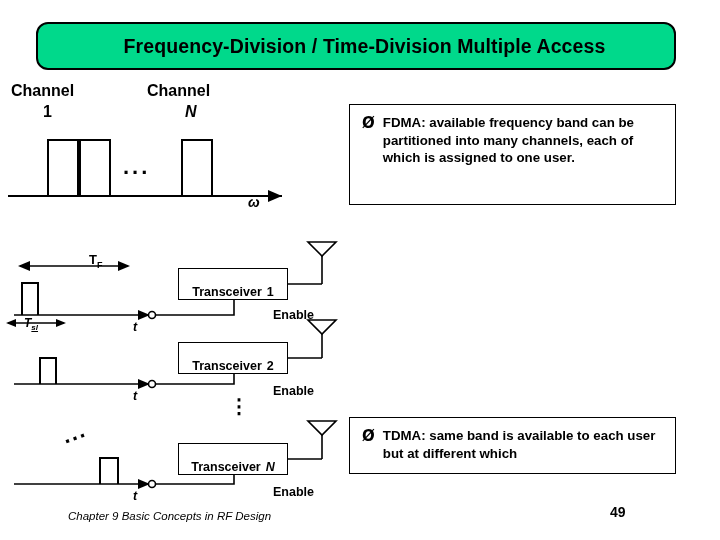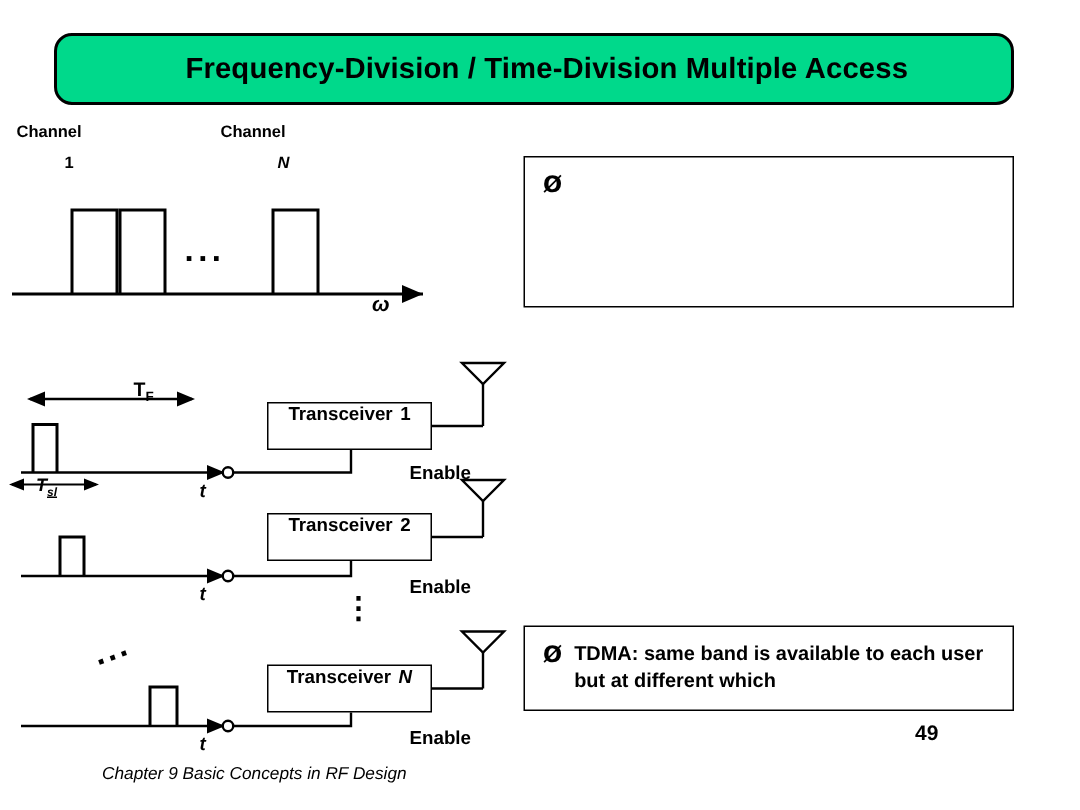--- a/index.html
+++ b/index.html
@@ -69,21 +69,21 @@
     height: 101px;
   }
   #callout-tdma {
     left: 349px;
     top: 417px;
     width: 327px;
     height: 57px;
   }
   .diag-label {
     position: absolute;
-    font-size: 11px;
+    font-size: 16px;
     font-weight: bold;
     color: #000000;
   }
   #lbl-channel-1 { left: 11px; top: 82px; }
   #lbl-channel-1-sub { left: 43px; top: 103px; }
   #lbl-channel-n { left: 147px; top: 82px; }
   #lbl-channel-n-sub { left: 185px; top: 103px; font-style: italic; }
   #lbl-dots-fdma {
     left: 123px; top: 154px;
     font-size: 22px; font-weight: bold; letter-spacing: 3px;
@@ -124,21 +124,21 @@
 
   
   .transceiver {
     position: absolute;
     width: 110px;
     height: 32px;
     border: 1.5px solid #000000;
     background: #ffffff;
     box-sizing: border-box;
     display: flex;
-    align-items: flex-start;
+    align-items: flex-end;
     justify-content: center;
     font-size: 12.5px;
     font-weight: bold;
     color: #000000;
   }
   .transceiver .idx {
     font-style: italic;
     margin-left: 5px;
   }
   .transceiver .idx.plain { font-style: normal; }
@@ -158,21 +158,21 @@
     position: absolute;
     left: 68px;
     top: 510px;
     font-size: 11.5px;
     font-style: italic;
     color: #000000;
   }
   #slide-number {
     position: absolute;
     left: 610px;
-    top: 480px;
+    top: 504px;
     font-size: 14px;
     font-weight: bold;
     color: #000000;
   }
 
   svg { display: block; }
   .svg-layer {
     position: absolute;
     left: 0;
     top: 0;
@@ -215,20 +215,21 @@
   <span>Transceiver</span>
   <span class="idx plain">2</span>
 </div>
 <div class="transceiver" id="tr-3">
   <span>Transceiver</span>
   <span class="idx">N</span>
 </div>
 
 <div class="callout" id="callout-fdma">
   <span class="bullet">Ø</span>
+  <span class="ctext">FDMA: available frequency band can be partitioned into many channels, each of which is assigned to one user.</span>
 </div>
 <div class="callout" id="callout-tdma">
   <span class="bullet">Ø</span>
   <span class="ctext">TDMA: same band is available to each user but at different which</span>
 </div>
 
 <div id="footer-text">Chapter 9 Basic Concepts in RF Design</div>
 <div id="slide-number">49</div>
 
 <svg class="svg-layer" viewBox="0 0 720 540" xmlns="http://www.w3.org/2000/svg">

